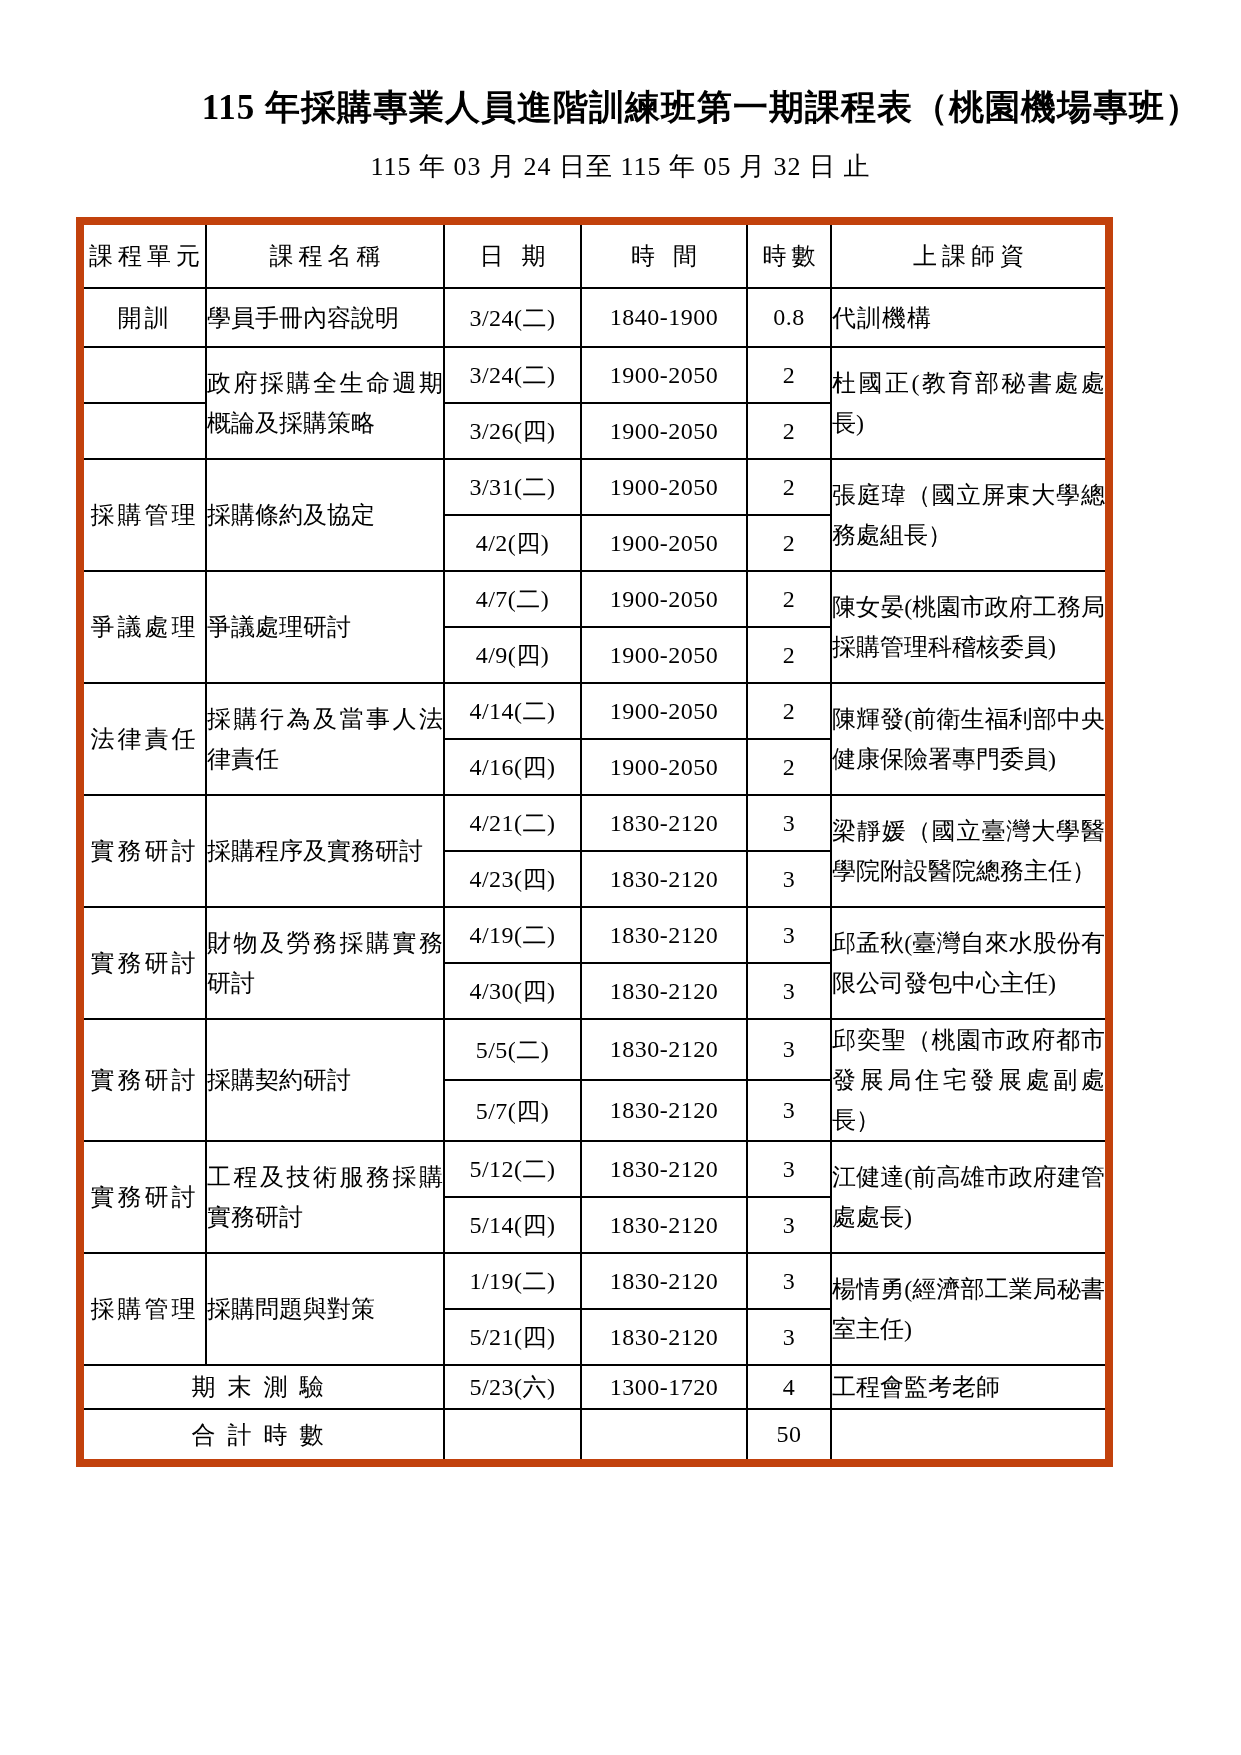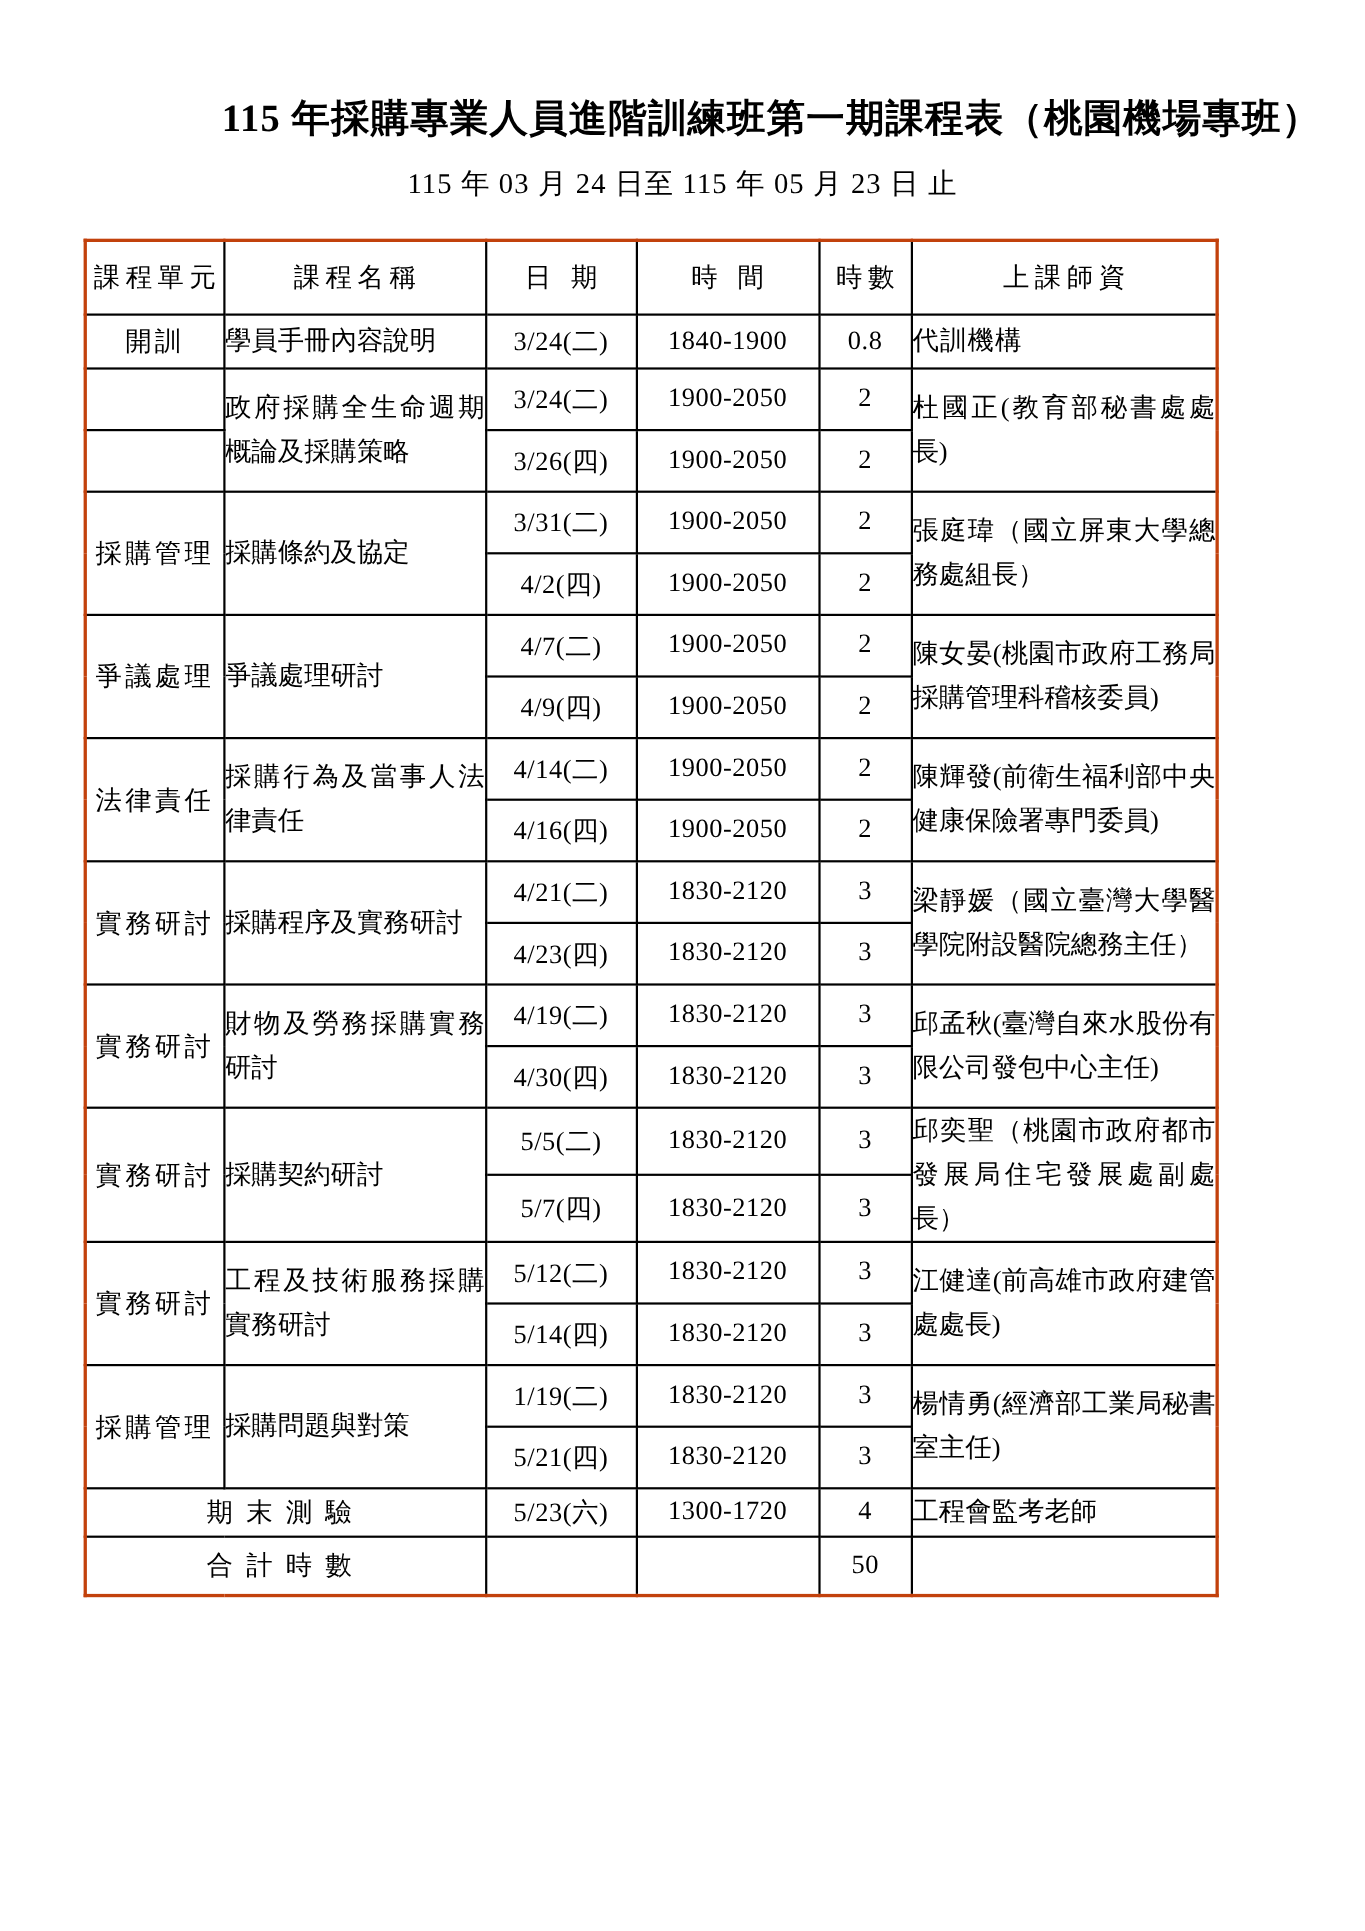--- a/index.html
+++ b/index.html
@@ -26,21 +26,21 @@
     font-size: 26px;
     font-weight: normal;
     text-align: center;
     letter-spacing: 1px;
   }
   table.schedule {
     border-collapse: collapse;
     table-layout: fixed;
     margin: 33px 0 0 76px;
     width: 1029px;
-    border: 3px solid #c2410c;
+    border: 8px solid #c2410c;
   }
   .schedule col.c1 { width: 126px; }
   .schedule col.c2 { width: 238px; }
   .schedule col.c3 { width: 137px; }
   .schedule col.c4 { width: 166px; }
   .schedule col.c5 { width: 84px;  }
   .schedule col.c6 { width: 278px; }
   .schedule th, .schedule td {
     border: 2px solid #000;
     font-size: 24px;
@@ -49,21 +49,21 @@
     padding: 0;
     overflow: hidden;
   }
   .schedule th {
     height: 67px;
     text-align: center;
     letter-spacing: 5px;
     padding-left: 5px; 
   }
   .schedule th.th-wide { letter-spacing: 18px; padding-left: 18px; }
-  tr.r-intro  td { height: 49px; }
+  tr.r-intro  td { height: 59px; }
   tr.r-sub    td { height: 56px; }
   tr.r-final  td { height: 44px; }
   tr.r-total  td { height: 54px; }
   .c-unit {
     text-align: center;
     letter-spacing: 3px;
   }
   .c-course {
     text-align: justify;
     text-align-last: left;
@@ -86,21 +86,21 @@
   .c-merged {
     text-align: center;
     letter-spacing: 12px;
     padding-left: 160px;
   }
 </style>
 </head>
 <body>
 
 <div class="title">115 年採購專業人員進階訓練班第一期課程表（桃園機場專班）</div>
-<div class="subtitle">115 年 03 月 24 日至 115 年 05 月 23 日 止</div>
+<div class="subtitle">115 年 03 月 24 日至 115 年 05 月 32 日 止</div>
 
 <table class="schedule">
   <colgroup>
     <col class="c1">
       <col class="c2">
       <col class="c3">
       <col class="c4">
       <col class="c5">
       <col class="c6">
   </colgroup>

